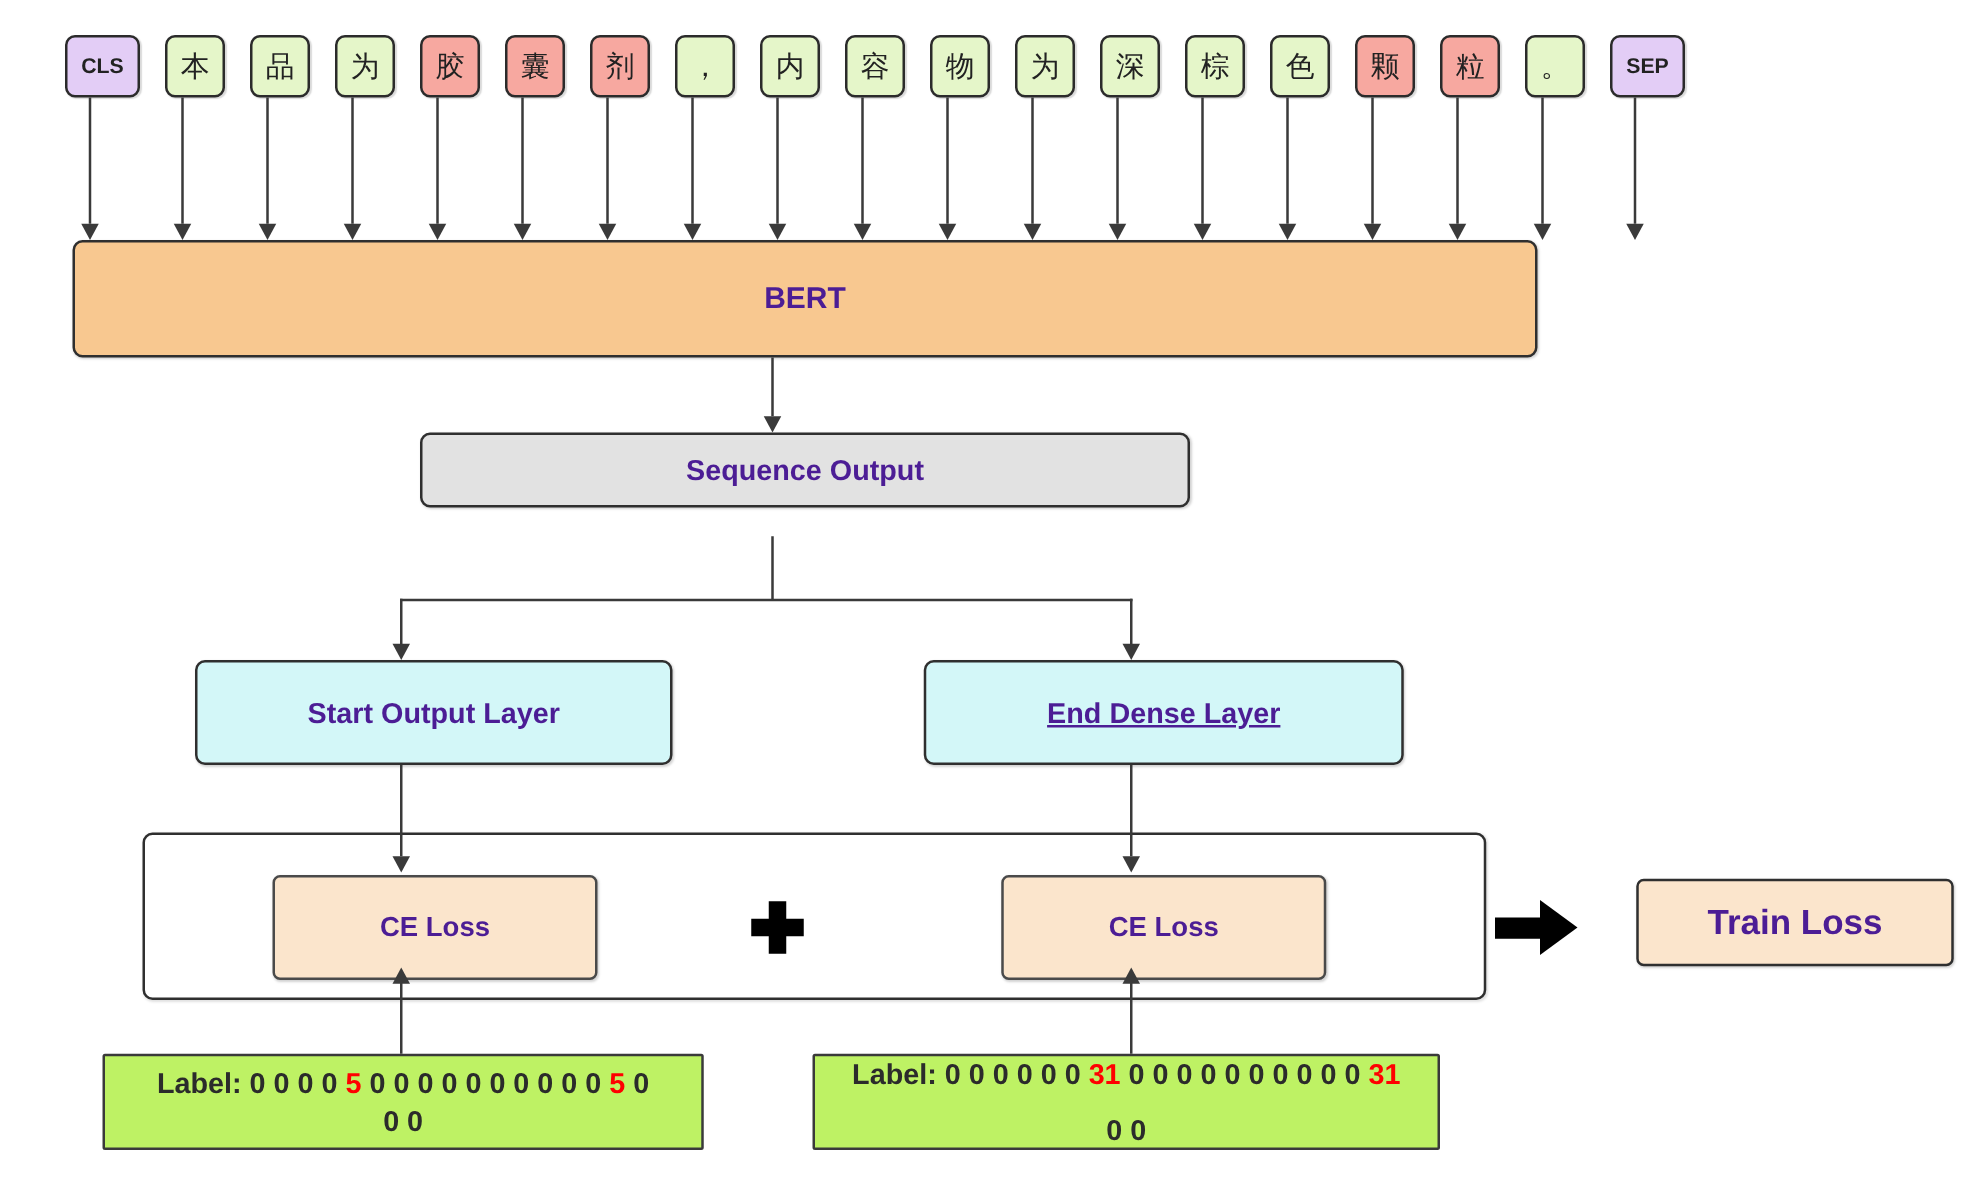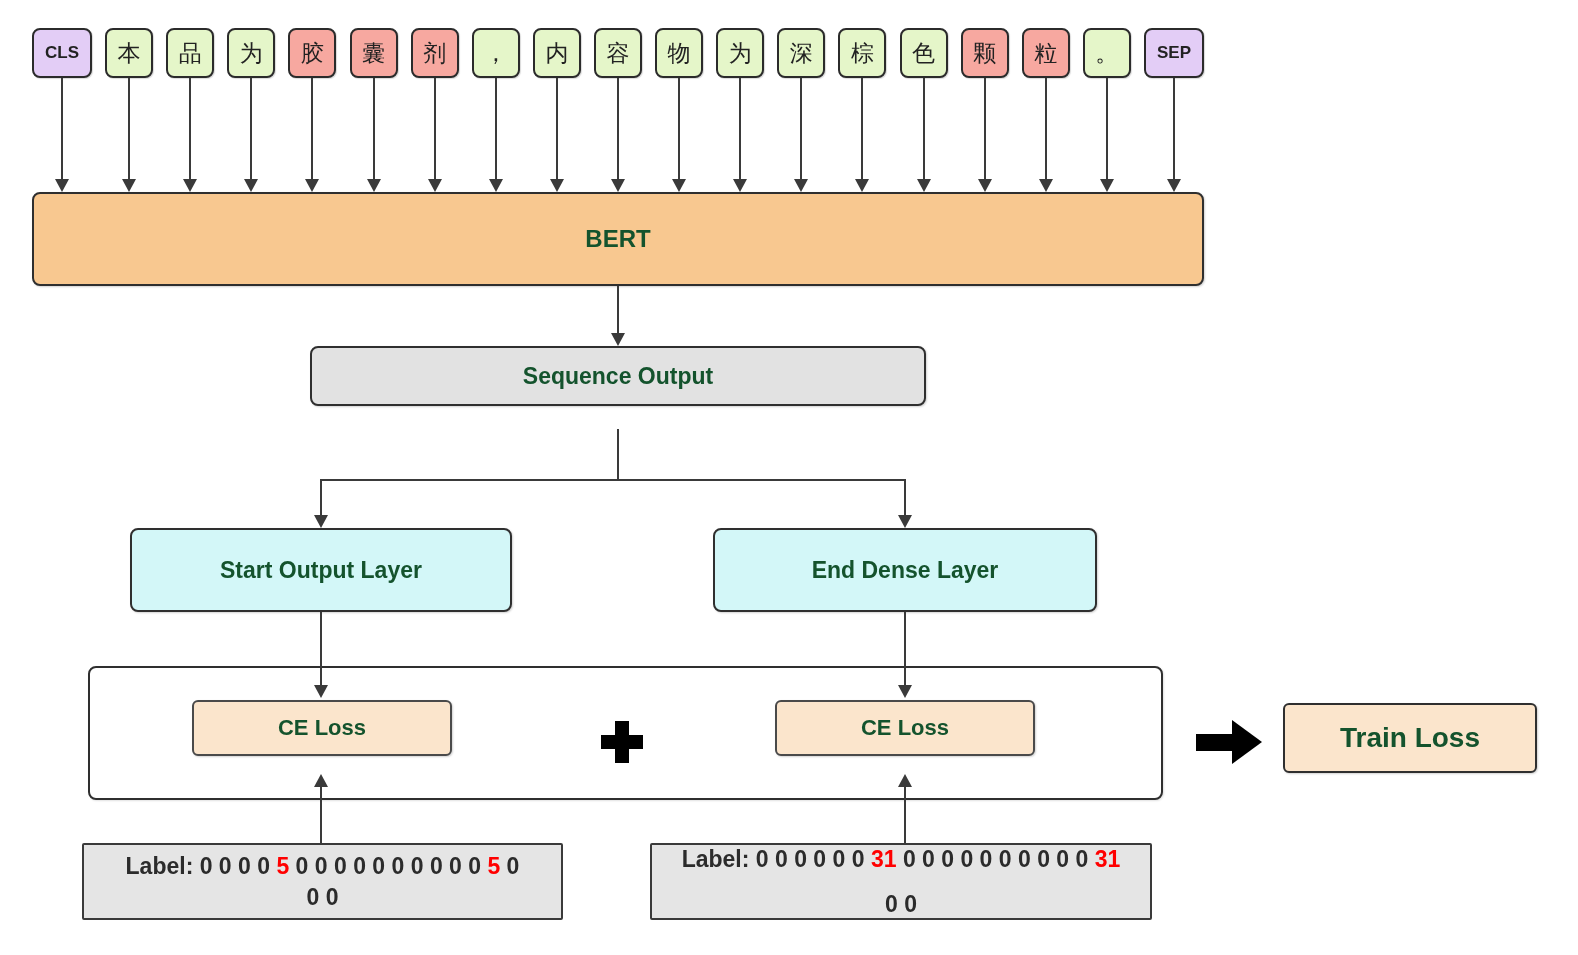--- a/index.html
+++ b/index.html
@@ -4,42 +4,42 @@
 <style>
   html,body{margin:0;padding:0;background:#ffffff;}
   .canvas{
     position:relative;width:1578px;height:955px;background:#ffffff;overflow:hidden;
     font-family:"Liberation Sans","DejaVu Sans",sans-serif;color:#333;
   }
   
   .node{
     position:absolute;box-sizing:border-box;border:2px solid #2f2f2f;border-radius:8px;
     display:flex;align-items:center;justify-content:center;
-    font-weight:bold;color:#14532d;box-shadow:1px 1px 2px rgba(0,0,0,0.18);
+    font-weight:bold;color:#4c1d95;box-shadow:1px 1px 2px rgba(0,0,0,0.18);margin-left:26px;
   }
   .bert{left:32px;top:192px;width:1172px;height:94px;background:#f8c890;font-size:24px;}
   .seq{left:310px;top:346px;width:616px;height:60px;background:#e2e2e2;font-size:23px;}
   .dense{top:528px;width:382px;height:84px;background:#d3f7f8;font-size:23px;}
   .dense.start{left:130px;}
-  .dense.end{left:713px;width:384px;}
+  .dense.end{left:713px;width:384px;text-decoration:underline;}
   .container-rect{left:88px;top:666px;width:1075px;height:134px;background:#ffffff;font-weight:normal;box-shadow:1px 1px 2px rgba(0,0,0,0.12);}
-  .celoss{top:700px;width:260px;height:56px;background:#fbe5cc;font-size:22px;border-color:#4a4a4a;border-radius:6px;}
+  .celoss{top:700px;width:260px;height:84px;background:#fbe5cc;font-size:22px;border-color:#4a4a4a;border-radius:6px;}
   .celoss.left{left:192px;}
   .celoss.right{left:775px;}
   .trainloss{left:1283px;top:703px;width:254px;height:70px;background:#fbe5cc;font-size:28px;border-radius:6px;}
   
   .token-row{
     position:absolute;left:32px;top:28px;width:1172px;
     display:flex;justify-content:space-between;align-items:flex-start;
   }
   .token-cell{display:flex;flex-direction:column;align-items:center;}
   .token-box{
     box-sizing:border-box;min-width:48px;height:50px;padding:0 6px;border:2.5px solid #2b2b2b;border-radius:8px;
     display:flex;align-items:center;justify-content:center;
-    font-size:23px;color:#222;box-shadow:1px 1px 1px rgba(0,0,0,0.15);
+    font-size:23px;color:#222;box-shadow:1px 1px 1px rgba(0,0,0,0.15);margin-left:20px;
   }
   .token-box.special{min-width:60px;font-size:17px;font-weight:bold;background:#e3cdf6;}
   .token-box.normal{background:#e5f6c9;}
   .token-box.entity{background:#f7a8a0;}
   .token-arrow{display:flex;flex-direction:column;align-items:center;height:114px;}
   .t-line{width:2px;flex:1;background:#3a3a3a;}
   .t-head{width:0;height:0;border-left:7px solid transparent;border-right:7px solid transparent;border-top:13px solid #3a3a3a;}
   
   .vline{position:absolute;width:2px;background:#3a3a3a;}
   .hline{position:absolute;height:2px;background:#3a3a3a;}
@@ -48,21 +48,21 @@
   
   .plus-h{position:absolute;left:601px;top:735px;width:42px;height:14px;background:#000;}
   .plus-v{position:absolute;left:615px;top:721px;width:14px;height:42px;background:#000;}
   
   .bigarrow-shaft{position:absolute;left:1196px;top:734px;width:36px;height:17px;background:#000;}
   .bigarrow-head{position:absolute;left:1232px;top:720px;width:0;height:0;
     border-top:22px solid transparent;border-bottom:22px solid transparent;border-left:30px solid #000;}
   
   .labelbox{
     position:absolute;top:843px;height:77px;box-sizing:border-box;border:2.5px solid #3a3a3a;border-radius:2px;
-    background:#e5e5e5;display:flex;flex-direction:column;align-items:center;justify-content:center;
+    background:#bef264;display:flex;flex-direction:column;align-items:center;justify-content:center;
     font-weight:bold;font-size:23px;line-height:31px;color:#2b2b2b;white-space:pre;
   }
   .labelbox.left{left:82px;width:481px;}
   .labelbox.right{left:650px;width:502px;gap:14px;}
   .labelbox .red{color:#ff0000;}
 </style>
 </head>
 <body>
 
 <div class="canvas">

